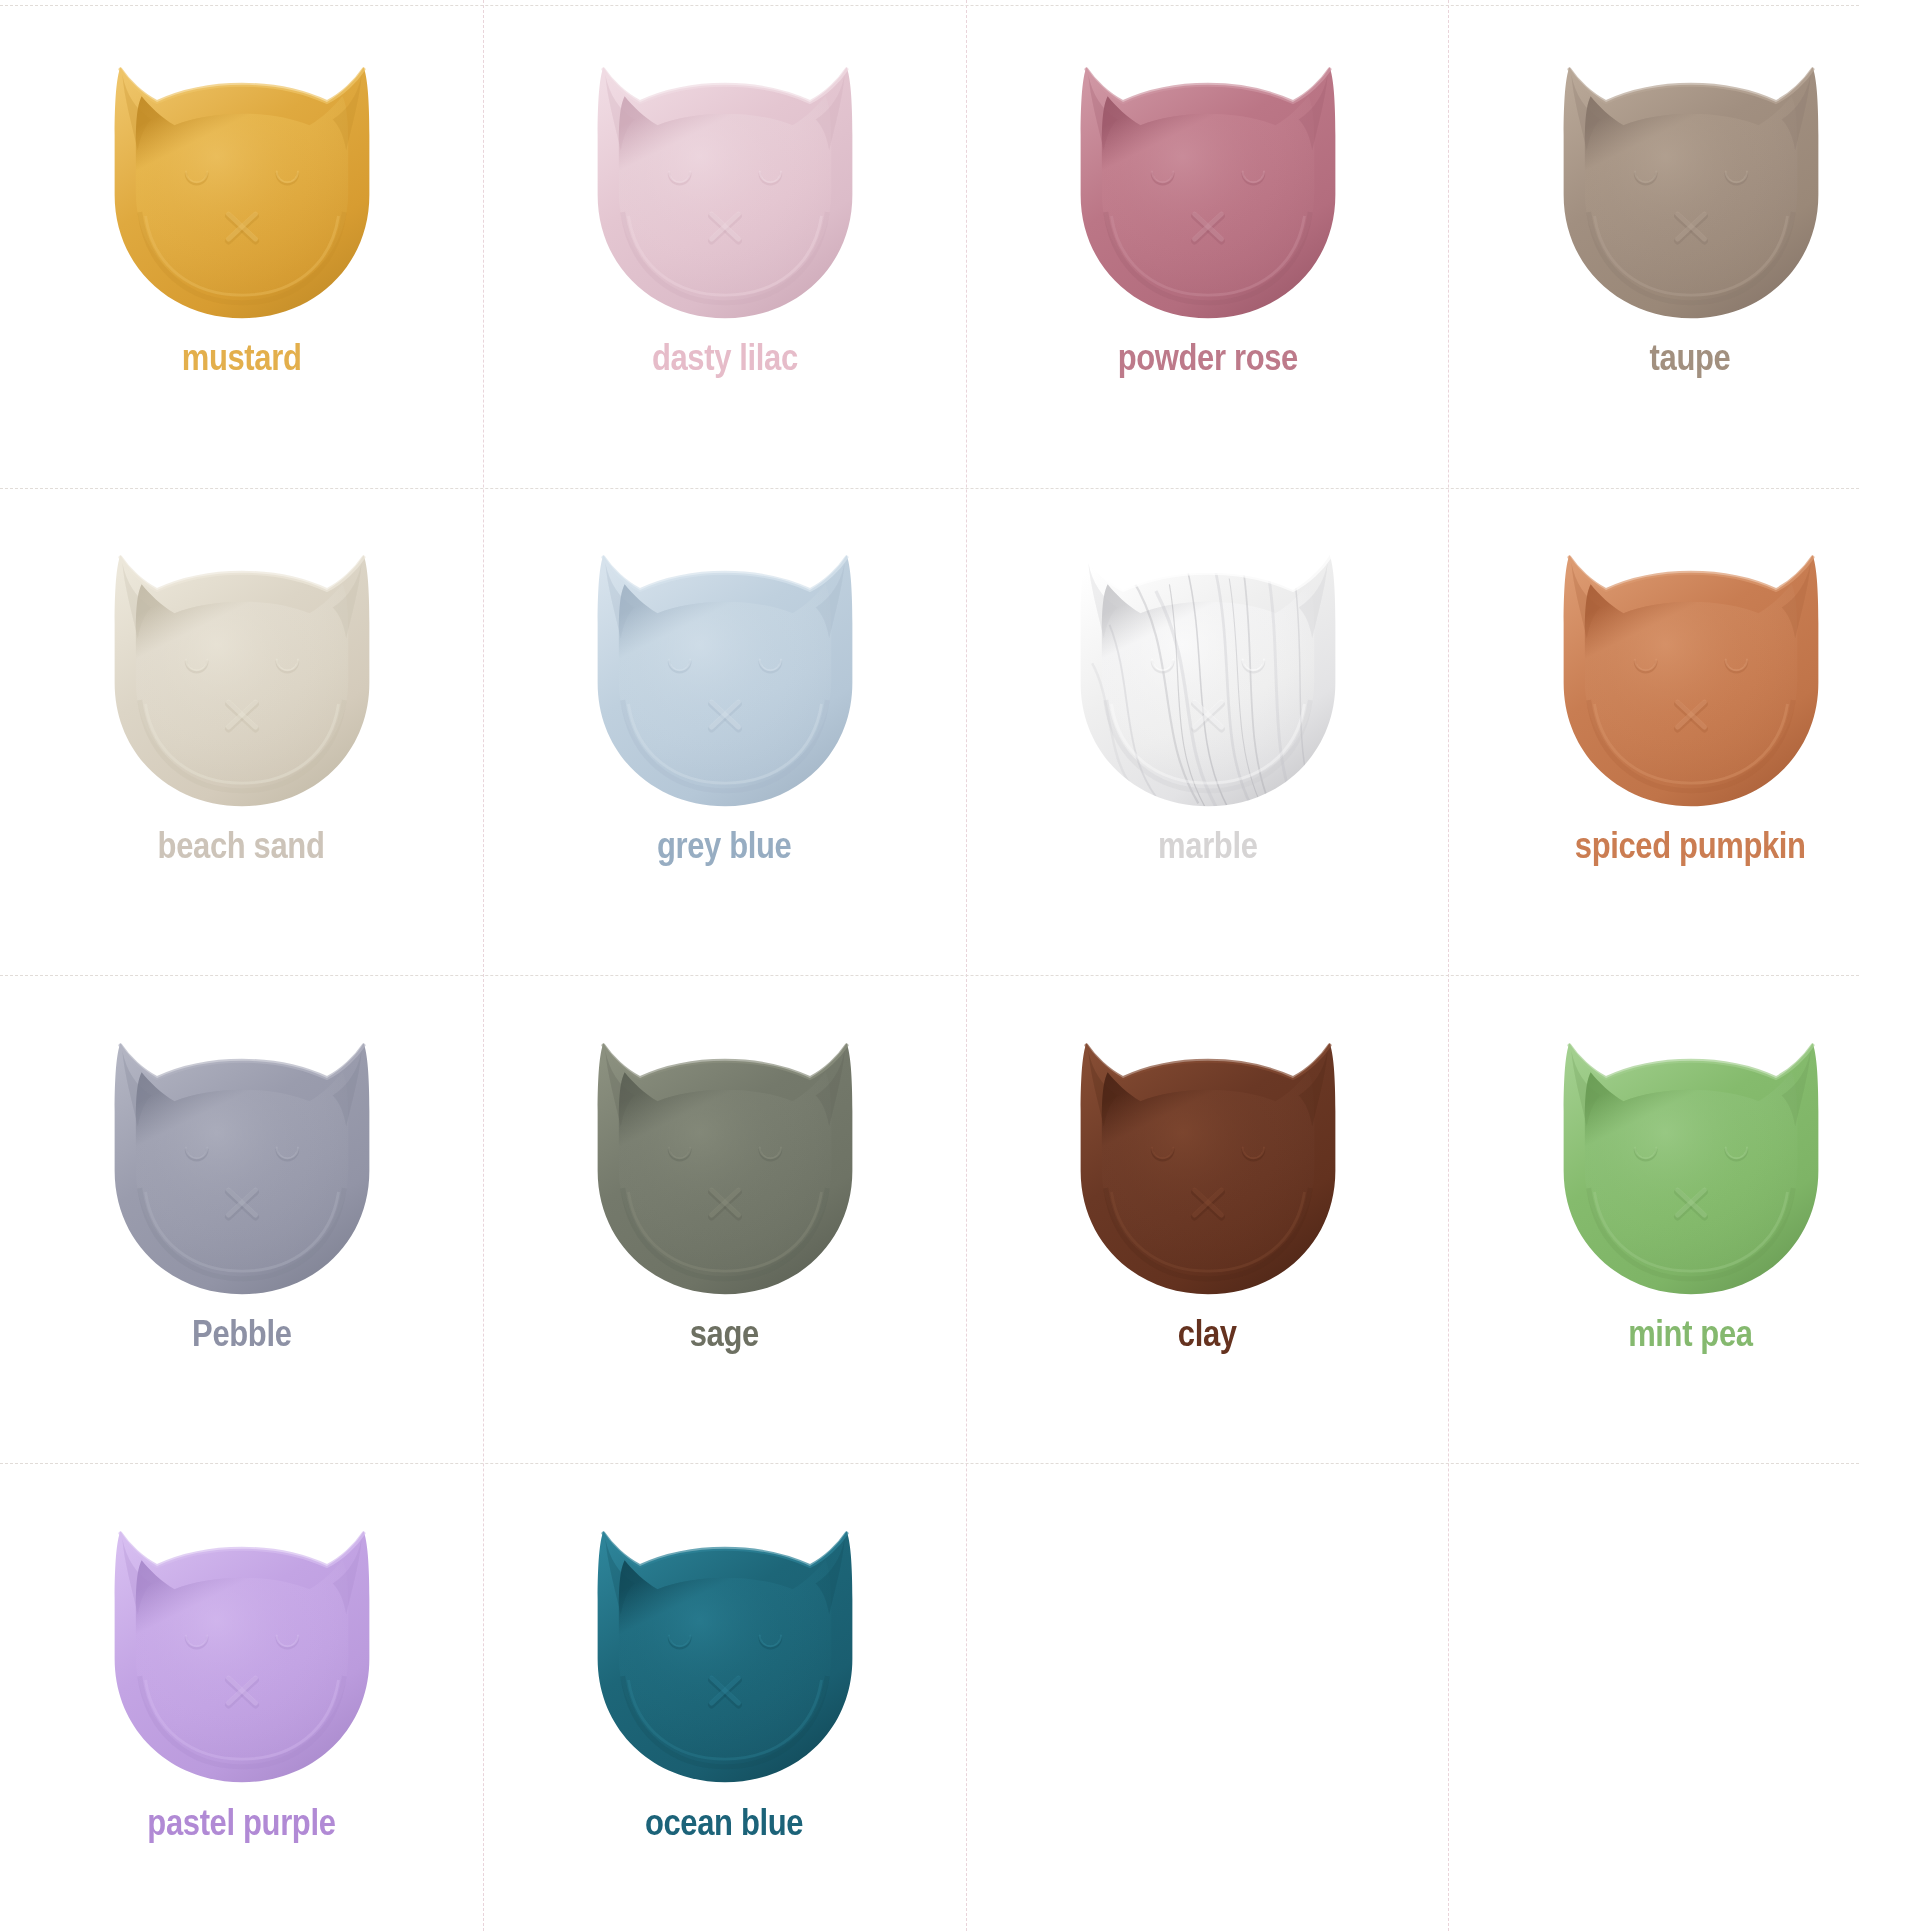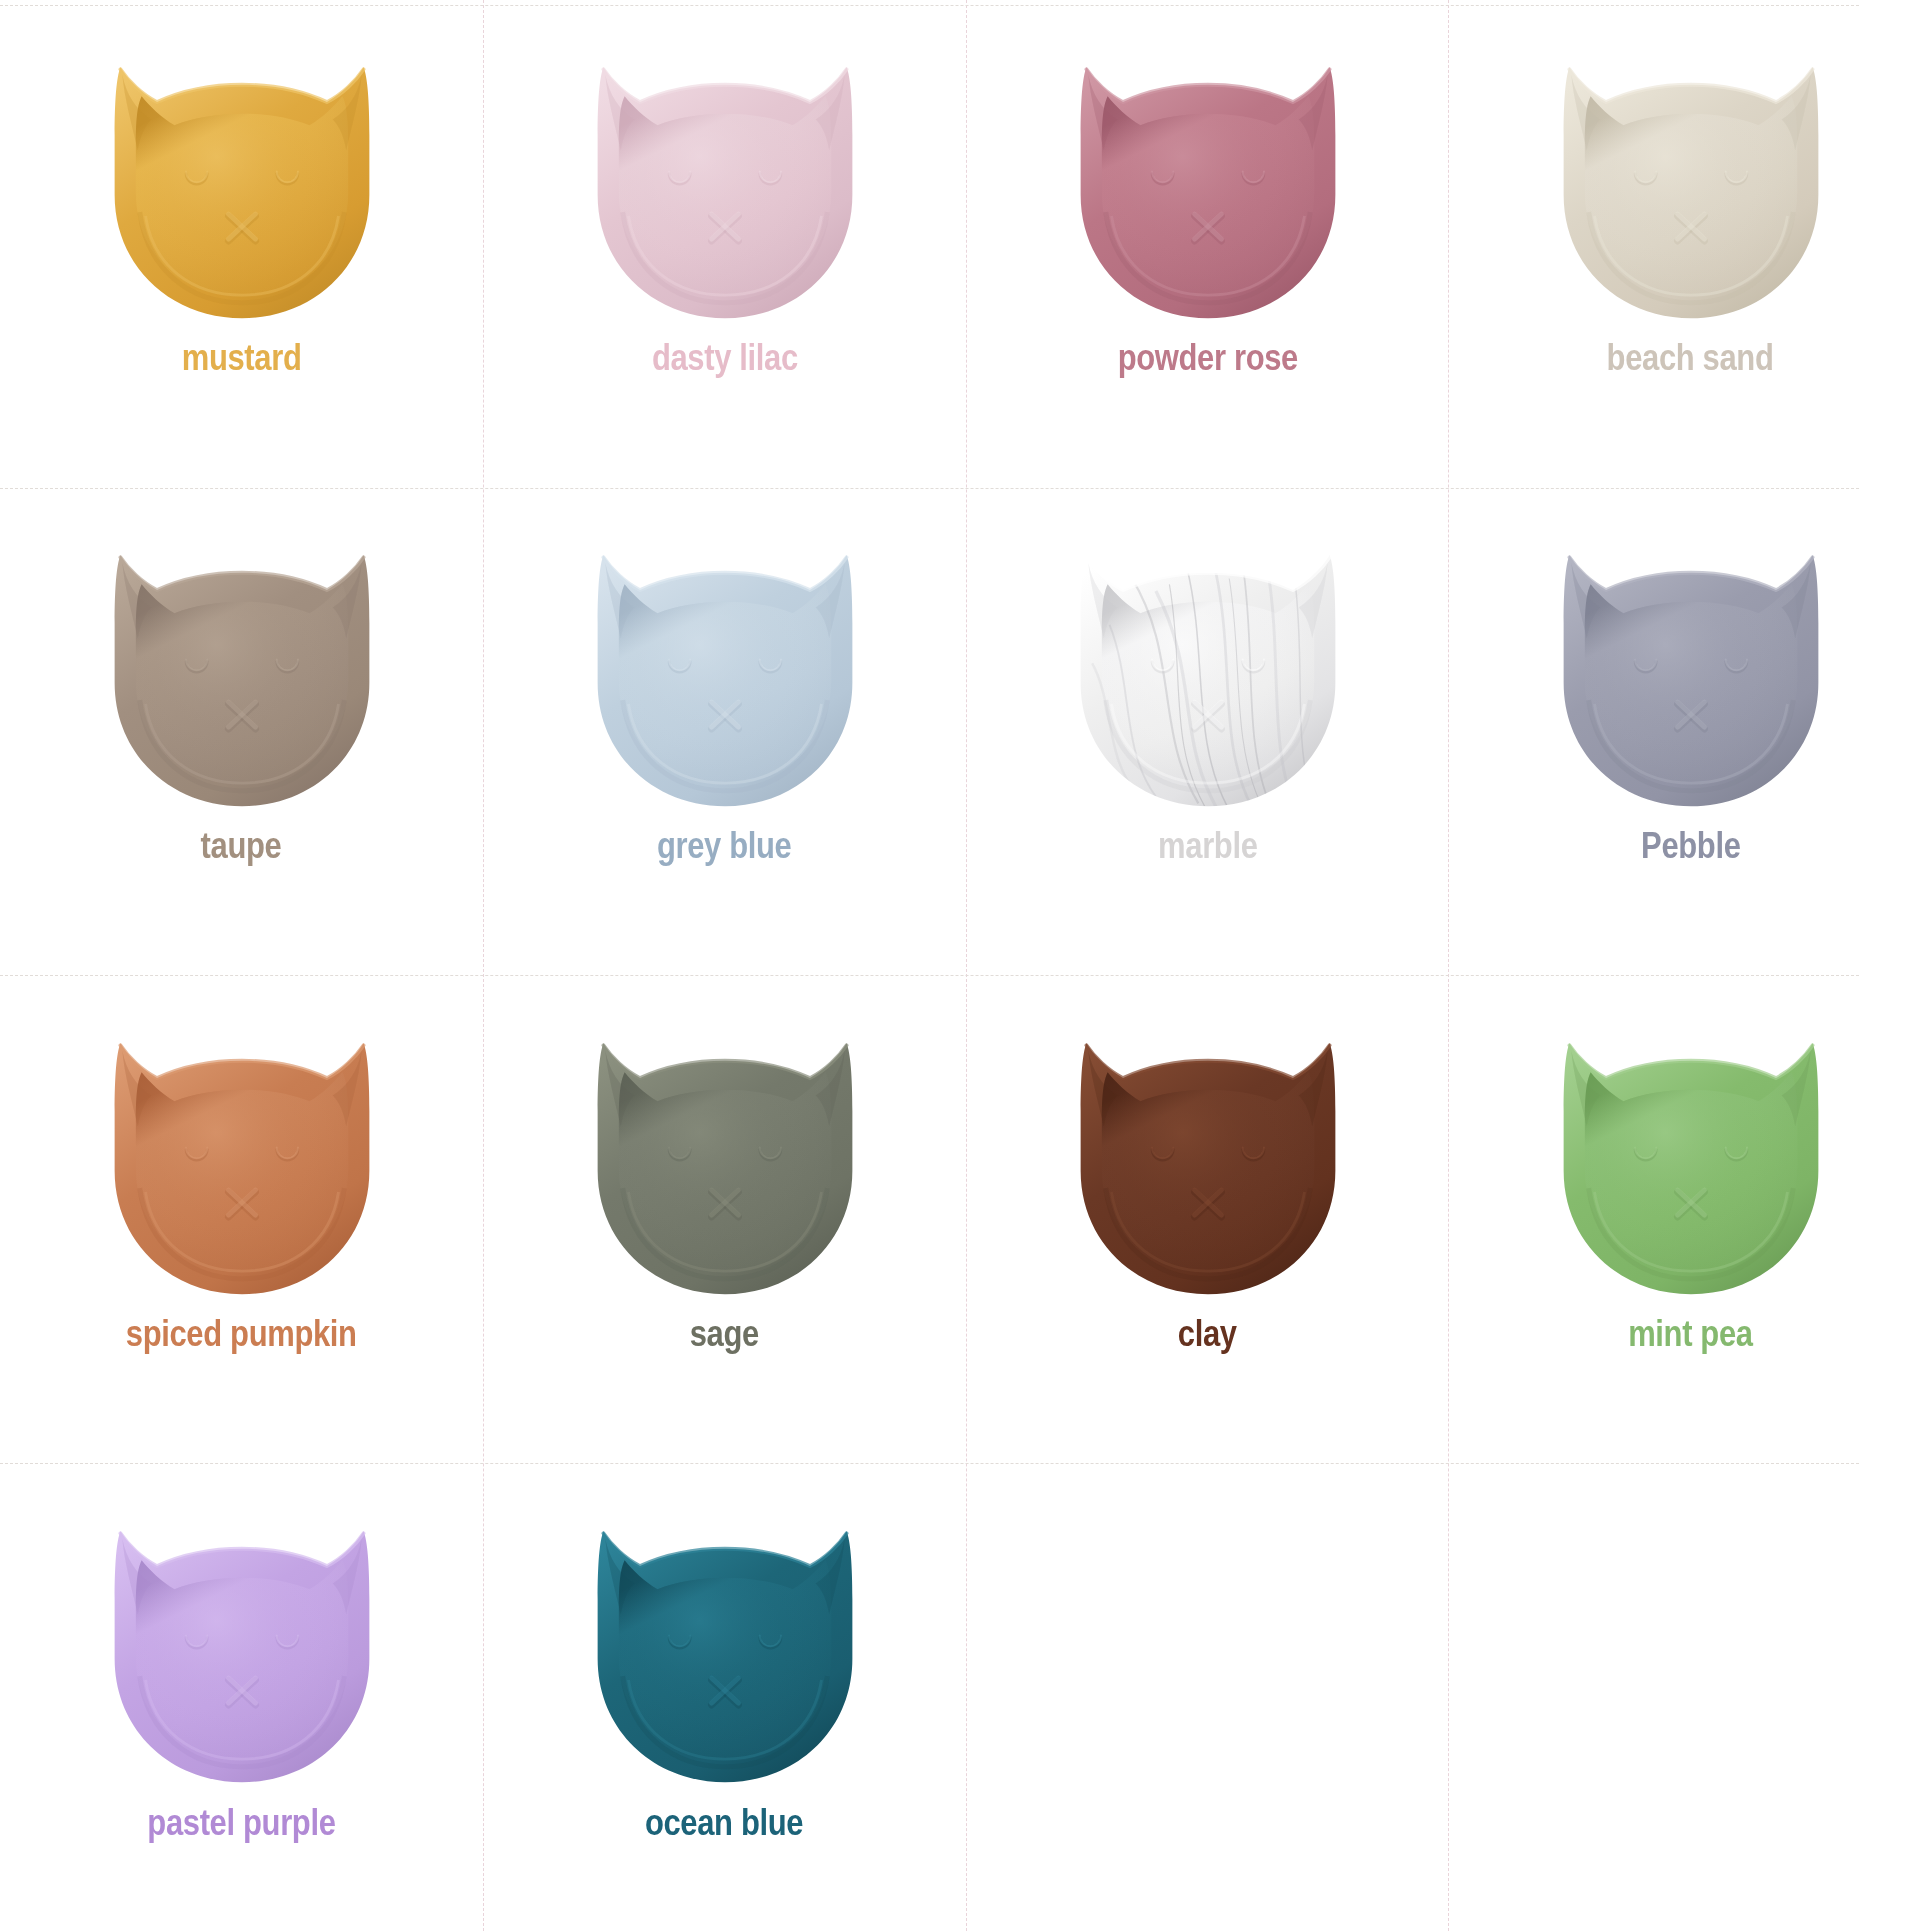--- a/index.html
+++ b/index.html
@@ -358,20 +358,115 @@
     <g stroke-linecap="round" fill="none">
       <path d="M 136 172 L 164 198" stroke="#9d5a6b" stroke-opacity="0.34" stroke-width="7"></path>
       <path d="M 164 172 L 136 198" stroke="#9d5a6b" stroke-opacity="0.34" stroke-width="7"></path>
       <path d="M 136 170 L 164 196" stroke="#cf96a3" stroke-opacity="0.45" stroke-width="5"></path>
       <path d="M 164 170 L 136 196" stroke="#cf96a3" stroke-opacity="0.45" stroke-width="5"></path>
     </g>
   </svg>
       </div>
       <div class="swatch-label" style="color: rgb(189, 122, 138);">powder rose</div>
     </div>
+    <div class="cell row2">
+      <div class="plate-wrap">
+  <svg class="plate-svg" viewBox="0 0 300 285" xmlns="http://www.w3.org/2000/svg">
+    <defs>
+      <linearGradient id="g4" x1="0.12" y1="0" x2="0.82" y2="1">
+        <stop offset="0%" stop-color="#b8a797"></stop>
+        <stop offset="38%" stop-color="#a18f80"></stop>
+        <stop offset="76%" stop-color="#9a8878"></stop>
+        <stop offset="100%" stop-color="#87766a"></stop>
+      </linearGradient>
+      <linearGradient id="gi4" x1="0.2" y1="0.05" x2="0.7" y2="1">
+        <stop offset="0%" stop-color="#87766a"></stop>
+        <stop offset="18%" stop-color="#a99787"></stop>
+        <stop offset="62%" stop-color="#a18f80"></stop>
+        <stop offset="100%" stop-color="#9a8878"></stop>
+      </linearGradient>
+      <radialGradient id="gs4" cx="0.38" cy="0.3" r="0.8">
+        <stop offset="0%" stop-color="#b8a797" stop-opacity="0.55"></stop>
+        <stop offset="55%" stop-color="#a18f80" stop-opacity="0.1"></stop>
+        <stop offset="100%" stop-color="#87766a" stop-opacity="0.28"></stop>
+      </radialGradient>
+      <linearGradient id="gr4" x1="0" y1="0" x2="0" y2="1">
+        <stop offset="0%" stop-color="#b8a797" stop-opacity="0.85"></stop>
+        <stop offset="100%" stop-color="#87766a" stop-opacity="0.5"></stop>
+      </linearGradient>
+      <clipPath id="cl4">
+        <path d="M 18 88
+                 C 18 52, 20 28, 24 18
+                 C 30 28, 44 44, 62 54
+                 C 86 42, 118 36, 150 36
+                 C 182 36, 214 42, 238 54
+                 C 256 44, 270 28, 276 18
+                 C 280 28, 282 52, 282 88
+                 L 282 150
+                 C 282 224, 224 278, 150 278
+                 C 76 278, 18 224, 18 150 Z"></path>
+      </clipPath>
+    </defs>
+
+    <path d="M 18 88
+             C 18 52, 20 28, 24 18
+             C 30 28, 44 44, 62 54
+             C 86 42, 118 36, 150 36
+             C 182 36, 214 42, 238 54
+             C 256 44, 270 28, 276 18
+             C 280 28, 282 52, 282 88
+             L 282 150
+             C 282 224, 224 278, 150 278
+             C 76 278, 18 224, 18 150 Z" fill="url(#g4)"></path>
+
+    <path d="M 40 96
+             C 40 70, 42 56, 46 48
+             C 54 58, 66 70, 80 78
+             C 100 70, 124 66, 150 66
+             C 176 66, 200 70, 220 78
+             C 234 70, 246 58, 254 48
+             C 258 56, 260 70, 260 96
+             L 260 148
+             C 260 212, 212 256, 150 256
+             C 88 256, 40 212, 40 148 Z" fill="url(#gi4)"></path>
+
+    <path d="M 40 96
+             C 40 70, 42 56, 46 48
+             C 54 58, 66 70, 80 78
+             C 100 70, 124 66, 150 66
+             C 176 66, 200 70, 220 78
+             C 234 70, 246 58, 254 48
+             C 258 56, 260 70, 260 96
+             L 260 148
+             C 260 212, 212 256, 150 256
+             C 88 256, 40 212, 40 148 Z" fill="url(#gs4)"></path>
+
+    <path d="M 24 20 C 32 32, 46 46, 62 54 C 88 42, 118 36, 150 36 C 182 36, 212 42, 238 54 C 254 46, 268 32, 276 20" fill="none" stroke="#b8a797" stroke-opacity="0.7" stroke-width="4" stroke-linecap="round"></path>
+
+    <path d="M 26 26 C 30 46, 40 62, 56 72 C 48 80, 44 92, 42 104 C 36 78, 28 50, 26 26 Z" fill="#87766a" opacity="0.28"></path>
+    <path d="M 274 26 C 270 46, 260 62, 244 72 C 252 80, 256 92, 258 104 C 264 78, 272 50, 274 26 Z" fill="#87766a" opacity="0.28"></path>
+
+    <path d="M 44 168 C 52 228, 96 262, 150 262 C 204 262, 248 228, 256 168" fill="none" stroke="#87766a" stroke-opacity="0.25" stroke-width="5"></path>
+    <path d="M 50 172 C 58 224, 98 254, 150 254 C 202 254, 242 224, 250 172" fill="none" stroke="#b8a797" stroke-opacity="0.35" stroke-width="3"></path>
+
+    <path d="M 92 128 a 11 11 0 1 0 22 0" fill="none" stroke="#87766a" stroke-opacity="0.35" stroke-width="2.6" stroke-linecap="round"></path>
+    <path d="M 92 126 a 11 11 0 1 0 22 0" fill="none" stroke="#b8a797" stroke-opacity="0.5" stroke-width="2" stroke-linecap="round"></path>
+    <path d="M 186 128 a 11 11 0 1 0 22 0" fill="none" stroke="#87766a" stroke-opacity="0.35" stroke-width="2.6" stroke-linecap="round"></path>
+    <path d="M 186 126 a 11 11 0 1 0 22 0" fill="none" stroke="#b8a797" stroke-opacity="0.5" stroke-width="2" stroke-linecap="round"></path>
+
+    <g stroke-linecap="round" fill="none">
+      <path d="M 136 172 L 164 198" stroke="#87766a" stroke-opacity="0.34" stroke-width="7"></path>
+      <path d="M 164 172 L 136 198" stroke="#87766a" stroke-opacity="0.34" stroke-width="7"></path>
+      <path d="M 136 170 L 164 196" stroke="#b8a797" stroke-opacity="0.45" stroke-width="5"></path>
+      <path d="M 164 170 L 136 196" stroke="#b8a797" stroke-opacity="0.45" stroke-width="5"></path>
+    </g>
+  </svg>
+      </div>
+      <div class="swatch-label" style="color: rgb(162, 144, 127);">taupe</div>
+    </div>
     <div class="cell row1">
       <div class="plate-wrap">
   <svg class="plate-svg" viewBox="0 0 300 285" xmlns="http://www.w3.org/2000/svg">
     <defs>
       <linearGradient id="g3" x1="0.12" y1="0" x2="0.82" y2="1">
         <stop offset="0%" stop-color="#ece7da"></stop>
         <stop offset="38%" stop-color="#dcd5c6"></stop>
         <stop offset="76%" stop-color="#d4cbbb"></stop>
         <stop offset="100%" stop-color="#c3bba8"></stop>
       </linearGradient>
@@ -452,115 +547,20 @@
 
     <g stroke-linecap="round" fill="none">
       <path d="M 136 172 L 164 198" stroke="#c3bba8" stroke-opacity="0.34" stroke-width="7"></path>
       <path d="M 164 172 L 136 198" stroke="#c3bba8" stroke-opacity="0.34" stroke-width="7"></path>
       <path d="M 136 170 L 164 196" stroke="#ece7da" stroke-opacity="0.45" stroke-width="5"></path>
       <path d="M 164 170 L 136 196" stroke="#ece7da" stroke-opacity="0.45" stroke-width="5"></path>
     </g>
   </svg>
       </div>
       <div class="swatch-label" style="color: rgb(205, 196, 185);">beach sand</div>
-    </div>
-    <div class="cell row2">
-      <div class="plate-wrap">
-  <svg class="plate-svg" viewBox="0 0 300 285" xmlns="http://www.w3.org/2000/svg">
-    <defs>
-      <linearGradient id="g4" x1="0.12" y1="0" x2="0.82" y2="1">
-        <stop offset="0%" stop-color="#b8a797"></stop>
-        <stop offset="38%" stop-color="#a18f80"></stop>
-        <stop offset="76%" stop-color="#9a8878"></stop>
-        <stop offset="100%" stop-color="#87766a"></stop>
-      </linearGradient>
-      <linearGradient id="gi4" x1="0.2" y1="0.05" x2="0.7" y2="1">
-        <stop offset="0%" stop-color="#87766a"></stop>
-        <stop offset="18%" stop-color="#a99787"></stop>
-        <stop offset="62%" stop-color="#a18f80"></stop>
-        <stop offset="100%" stop-color="#9a8878"></stop>
-      </linearGradient>
-      <radialGradient id="gs4" cx="0.38" cy="0.3" r="0.8">
-        <stop offset="0%" stop-color="#b8a797" stop-opacity="0.55"></stop>
-        <stop offset="55%" stop-color="#a18f80" stop-opacity="0.1"></stop>
-        <stop offset="100%" stop-color="#87766a" stop-opacity="0.28"></stop>
-      </radialGradient>
-      <linearGradient id="gr4" x1="0" y1="0" x2="0" y2="1">
-        <stop offset="0%" stop-color="#b8a797" stop-opacity="0.85"></stop>
-        <stop offset="100%" stop-color="#87766a" stop-opacity="0.5"></stop>
-      </linearGradient>
-      <clipPath id="cl4">
-        <path d="M 18 88
-                 C 18 52, 20 28, 24 18
-                 C 30 28, 44 44, 62 54
-                 C 86 42, 118 36, 150 36
-                 C 182 36, 214 42, 238 54
-                 C 256 44, 270 28, 276 18
-                 C 280 28, 282 52, 282 88
-                 L 282 150
-                 C 282 224, 224 278, 150 278
-                 C 76 278, 18 224, 18 150 Z"></path>
-      </clipPath>
-    </defs>
-
-    <path d="M 18 88
-             C 18 52, 20 28, 24 18
-             C 30 28, 44 44, 62 54
-             C 86 42, 118 36, 150 36
-             C 182 36, 214 42, 238 54
-             C 256 44, 270 28, 276 18
-             C 280 28, 282 52, 282 88
-             L 282 150
-             C 282 224, 224 278, 150 278
-             C 76 278, 18 224, 18 150 Z" fill="url(#g4)"></path>
-
-    <path d="M 40 96
-             C 40 70, 42 56, 46 48
-             C 54 58, 66 70, 80 78
-             C 100 70, 124 66, 150 66
-             C 176 66, 200 70, 220 78
-             C 234 70, 246 58, 254 48
-             C 258 56, 260 70, 260 96
-             L 260 148
-             C 260 212, 212 256, 150 256
-             C 88 256, 40 212, 40 148 Z" fill="url(#gi4)"></path>
-
-    <path d="M 40 96
-             C 40 70, 42 56, 46 48
-             C 54 58, 66 70, 80 78
-             C 100 70, 124 66, 150 66
-             C 176 66, 200 70, 220 78
-             C 234 70, 246 58, 254 48
-             C 258 56, 260 70, 260 96
-             L 260 148
-             C 260 212, 212 256, 150 256
-             C 88 256, 40 212, 40 148 Z" fill="url(#gs4)"></path>
-
-    <path d="M 24 20 C 32 32, 46 46, 62 54 C 88 42, 118 36, 150 36 C 182 36, 212 42, 238 54 C 254 46, 268 32, 276 20" fill="none" stroke="#b8a797" stroke-opacity="0.7" stroke-width="4" stroke-linecap="round"></path>
-
-    <path d="M 26 26 C 30 46, 40 62, 56 72 C 48 80, 44 92, 42 104 C 36 78, 28 50, 26 26 Z" fill="#87766a" opacity="0.28"></path>
-    <path d="M 274 26 C 270 46, 260 62, 244 72 C 252 80, 256 92, 258 104 C 264 78, 272 50, 274 26 Z" fill="#87766a" opacity="0.28"></path>
-
-    <path d="M 44 168 C 52 228, 96 262, 150 262 C 204 262, 248 228, 256 168" fill="none" stroke="#87766a" stroke-opacity="0.25" stroke-width="5"></path>
-    <path d="M 50 172 C 58 224, 98 254, 150 254 C 202 254, 242 224, 250 172" fill="none" stroke="#b8a797" stroke-opacity="0.35" stroke-width="3"></path>
-
-    <path d="M 92 128 a 11 11 0 1 0 22 0" fill="none" stroke="#87766a" stroke-opacity="0.35" stroke-width="2.6" stroke-linecap="round"></path>
-    <path d="M 92 126 a 11 11 0 1 0 22 0" fill="none" stroke="#b8a797" stroke-opacity="0.5" stroke-width="2" stroke-linecap="round"></path>
-    <path d="M 186 128 a 11 11 0 1 0 22 0" fill="none" stroke="#87766a" stroke-opacity="0.35" stroke-width="2.6" stroke-linecap="round"></path>
-    <path d="M 186 126 a 11 11 0 1 0 22 0" fill="none" stroke="#b8a797" stroke-opacity="0.5" stroke-width="2" stroke-linecap="round"></path>
-
-    <g stroke-linecap="round" fill="none">
-      <path d="M 136 172 L 164 198" stroke="#87766a" stroke-opacity="0.34" stroke-width="7"></path>
-      <path d="M 164 172 L 136 198" stroke="#87766a" stroke-opacity="0.34" stroke-width="7"></path>
-      <path d="M 136 170 L 164 196" stroke="#b8a797" stroke-opacity="0.45" stroke-width="5"></path>
-      <path d="M 164 170 L 136 196" stroke="#b8a797" stroke-opacity="0.45" stroke-width="5"></path>
-    </g>
-  </svg>
-      </div>
-      <div class="swatch-label" style="color: rgb(162, 144, 127);">taupe</div>
     </div>
     <div class="cell row2">
       <div class="plate-wrap">
   <svg class="plate-svg" viewBox="0 0 300 285" xmlns="http://www.w3.org/2000/svg">
     <defs>
       <linearGradient id="g5" x1="0.12" y1="0" x2="0.82" y2="1">
         <stop offset="0%" stop-color="#d6e2ec"></stop>
         <stop offset="38%" stop-color="#bfd0de"></stop>
         <stop offset="76%" stop-color="#b5c7d7"></stop>
         <stop offset="100%" stop-color="#a3b5c6"></stop>
@@ -752,20 +752,115 @@
     <g stroke-linecap="round" fill="none">
       <path d="M 136 172 L 164 198" stroke="#c9c9cc" stroke-opacity="0.34" stroke-width="7"></path>
       <path d="M 164 172 L 136 198" stroke="#c9c9cc" stroke-opacity="0.34" stroke-width="7"></path>
       <path d="M 136 170 L 164 196" stroke="#ffffff" stroke-opacity="0.45" stroke-width="5"></path>
       <path d="M 164 170 L 136 196" stroke="#ffffff" stroke-opacity="0.45" stroke-width="5"></path>
     </g>
   </svg>
       </div>
       <div class="swatch-label" style="color: rgb(214, 212, 212);">marble</div>
     </div>
+    <div class="cell row2">
+      <div class="plate-wrap">
+  <svg class="plate-svg" viewBox="0 0 300 285" xmlns="http://www.w3.org/2000/svg">
+    <defs>
+      <linearGradient id="g7" x1="0.12" y1="0" x2="0.82" y2="1">
+        <stop offset="0%" stop-color="#dc9a71"></stop>
+        <stop offset="38%" stop-color="#c87d52"></stop>
+        <stop offset="76%" stop-color="#c07449"></stop>
+        <stop offset="100%" stop-color="#aa6039"></stop>
+      </linearGradient>
+      <linearGradient id="gi7" x1="0.2" y1="0.05" x2="0.7" y2="1">
+        <stop offset="0%" stop-color="#aa6039"></stop>
+        <stop offset="18%" stop-color="#ce875d"></stop>
+        <stop offset="62%" stop-color="#c87d52"></stop>
+        <stop offset="100%" stop-color="#c07449"></stop>
+      </linearGradient>
+      <radialGradient id="gs7" cx="0.38" cy="0.3" r="0.8">
+        <stop offset="0%" stop-color="#dc9a71" stop-opacity="0.55"></stop>
+        <stop offset="55%" stop-color="#c87d52" stop-opacity="0.1"></stop>
+        <stop offset="100%" stop-color="#aa6039" stop-opacity="0.28"></stop>
+      </radialGradient>
+      <linearGradient id="gr7" x1="0" y1="0" x2="0" y2="1">
+        <stop offset="0%" stop-color="#dc9a71" stop-opacity="0.85"></stop>
+        <stop offset="100%" stop-color="#aa6039" stop-opacity="0.5"></stop>
+      </linearGradient>
+      <clipPath id="cl7">
+        <path d="M 18 88
+                 C 18 52, 20 28, 24 18
+                 C 30 28, 44 44, 62 54
+                 C 86 42, 118 36, 150 36
+                 C 182 36, 214 42, 238 54
+                 C 256 44, 270 28, 276 18
+                 C 280 28, 282 52, 282 88
+                 L 282 150
+                 C 282 224, 224 278, 150 278
+                 C 76 278, 18 224, 18 150 Z"></path>
+      </clipPath>
+    </defs>
+
+    <path d="M 18 88
+             C 18 52, 20 28, 24 18
+             C 30 28, 44 44, 62 54
+             C 86 42, 118 36, 150 36
+             C 182 36, 214 42, 238 54
+             C 256 44, 270 28, 276 18
+             C 280 28, 282 52, 282 88
+             L 282 150
+             C 282 224, 224 278, 150 278
+             C 76 278, 18 224, 18 150 Z" fill="url(#g7)"></path>
+
+    <path d="M 40 96
+             C 40 70, 42 56, 46 48
+             C 54 58, 66 70, 80 78
+             C 100 70, 124 66, 150 66
+             C 176 66, 200 70, 220 78
+             C 234 70, 246 58, 254 48
+             C 258 56, 260 70, 260 96
+             L 260 148
+             C 260 212, 212 256, 150 256
+             C 88 256, 40 212, 40 148 Z" fill="url(#gi7)"></path>
+
+    <path d="M 40 96
+             C 40 70, 42 56, 46 48
+             C 54 58, 66 70, 80 78
+             C 100 70, 124 66, 150 66
+             C 176 66, 200 70, 220 78
+             C 234 70, 246 58, 254 48
+             C 258 56, 260 70, 260 96
+             L 260 148
+             C 260 212, 212 256, 150 256
+             C 88 256, 40 212, 40 148 Z" fill="url(#gs7)"></path>
+
+    <path d="M 24 20 C 32 32, 46 46, 62 54 C 88 42, 118 36, 150 36 C 182 36, 212 42, 238 54 C 254 46, 268 32, 276 20" fill="none" stroke="#dc9a71" stroke-opacity="0.7" stroke-width="4" stroke-linecap="round"></path>
+
+    <path d="M 26 26 C 30 46, 40 62, 56 72 C 48 80, 44 92, 42 104 C 36 78, 28 50, 26 26 Z" fill="#aa6039" opacity="0.28"></path>
+    <path d="M 274 26 C 270 46, 260 62, 244 72 C 252 80, 256 92, 258 104 C 264 78, 272 50, 274 26 Z" fill="#aa6039" opacity="0.28"></path>
+
+    <path d="M 44 168 C 52 228, 96 262, 150 262 C 204 262, 248 228, 256 168" fill="none" stroke="#aa6039" stroke-opacity="0.25" stroke-width="5"></path>
+    <path d="M 50 172 C 58 224, 98 254, 150 254 C 202 254, 242 224, 250 172" fill="none" stroke="#dc9a71" stroke-opacity="0.35" stroke-width="3"></path>
+
+    <path d="M 92 128 a 11 11 0 1 0 22 0" fill="none" stroke="#aa6039" stroke-opacity="0.35" stroke-width="2.6" stroke-linecap="round"></path>
+    <path d="M 92 126 a 11 11 0 1 0 22 0" fill="none" stroke="#dc9a71" stroke-opacity="0.5" stroke-width="2" stroke-linecap="round"></path>
+    <path d="M 186 128 a 11 11 0 1 0 22 0" fill="none" stroke="#aa6039" stroke-opacity="0.35" stroke-width="2.6" stroke-linecap="round"></path>
+    <path d="M 186 126 a 11 11 0 1 0 22 0" fill="none" stroke="#dc9a71" stroke-opacity="0.5" stroke-width="2" stroke-linecap="round"></path>
+
+    <g stroke-linecap="round" fill="none">
+      <path d="M 136 172 L 164 198" stroke="#aa6039" stroke-opacity="0.34" stroke-width="7"></path>
+      <path d="M 164 172 L 136 198" stroke="#aa6039" stroke-opacity="0.34" stroke-width="7"></path>
+      <path d="M 136 170 L 164 196" stroke="#dc9a71" stroke-opacity="0.45" stroke-width="5"></path>
+      <path d="M 164 170 L 136 196" stroke="#dc9a71" stroke-opacity="0.45" stroke-width="5"></path>
+    </g>
+  </svg>
+      </div>
+      <div class="swatch-label" style="color: rgb(203, 125, 82);">spiced pumpkin</div>
+    </div>
     <div class="cell row3">
       <div class="plate-wrap">
   <svg class="plate-svg" viewBox="0 0 300 285" xmlns="http://www.w3.org/2000/svg">
     <defs>
       <linearGradient id="g8" x1="0.12" y1="0" x2="0.82" y2="1">
         <stop offset="0%" stop-color="#b2b4c2"></stop>
         <stop offset="38%" stop-color="#9a9cad"></stop>
         <stop offset="76%" stop-color="#9294a6"></stop>
         <stop offset="100%" stop-color="#7f8293"></stop>
       </linearGradient>
@@ -846,115 +941,20 @@
 
     <g stroke-linecap="round" fill="none">
       <path d="M 136 172 L 164 198" stroke="#7f8293" stroke-opacity="0.34" stroke-width="7"></path>
       <path d="M 164 172 L 136 198" stroke="#7f8293" stroke-opacity="0.34" stroke-width="7"></path>
       <path d="M 136 170 L 164 196" stroke="#b2b4c2" stroke-opacity="0.45" stroke-width="5"></path>
       <path d="M 164 170 L 136 196" stroke="#b2b4c2" stroke-opacity="0.45" stroke-width="5"></path>
     </g>
   </svg>
       </div>
       <div class="swatch-label" style="color: rgb(141, 145, 165);">Pebble</div>
-    </div>
-    <div class="cell row2">
-      <div class="plate-wrap">
-  <svg class="plate-svg" viewBox="0 0 300 285" xmlns="http://www.w3.org/2000/svg">
-    <defs>
-      <linearGradient id="g7" x1="0.12" y1="0" x2="0.82" y2="1">
-        <stop offset="0%" stop-color="#dc9a71"></stop>
-        <stop offset="38%" stop-color="#c87d52"></stop>
-        <stop offset="76%" stop-color="#c07449"></stop>
-        <stop offset="100%" stop-color="#aa6039"></stop>
-      </linearGradient>
-      <linearGradient id="gi7" x1="0.2" y1="0.05" x2="0.7" y2="1">
-        <stop offset="0%" stop-color="#aa6039"></stop>
-        <stop offset="18%" stop-color="#ce875d"></stop>
-        <stop offset="62%" stop-color="#c87d52"></stop>
-        <stop offset="100%" stop-color="#c07449"></stop>
-      </linearGradient>
-      <radialGradient id="gs7" cx="0.38" cy="0.3" r="0.8">
-        <stop offset="0%" stop-color="#dc9a71" stop-opacity="0.55"></stop>
-        <stop offset="55%" stop-color="#c87d52" stop-opacity="0.1"></stop>
-        <stop offset="100%" stop-color="#aa6039" stop-opacity="0.28"></stop>
-      </radialGradient>
-      <linearGradient id="gr7" x1="0" y1="0" x2="0" y2="1">
-        <stop offset="0%" stop-color="#dc9a71" stop-opacity="0.85"></stop>
-        <stop offset="100%" stop-color="#aa6039" stop-opacity="0.5"></stop>
-      </linearGradient>
-      <clipPath id="cl7">
-        <path d="M 18 88
-                 C 18 52, 20 28, 24 18
-                 C 30 28, 44 44, 62 54
-                 C 86 42, 118 36, 150 36
-                 C 182 36, 214 42, 238 54
-                 C 256 44, 270 28, 276 18
-                 C 280 28, 282 52, 282 88
-                 L 282 150
-                 C 282 224, 224 278, 150 278
-                 C 76 278, 18 224, 18 150 Z"></path>
-      </clipPath>
-    </defs>
-
-    <path d="M 18 88
-             C 18 52, 20 28, 24 18
-             C 30 28, 44 44, 62 54
-             C 86 42, 118 36, 150 36
-             C 182 36, 214 42, 238 54
-             C 256 44, 270 28, 276 18
-             C 280 28, 282 52, 282 88
-             L 282 150
-             C 282 224, 224 278, 150 278
-             C 76 278, 18 224, 18 150 Z" fill="url(#g7)"></path>
-
-    <path d="M 40 96
-             C 40 70, 42 56, 46 48
-             C 54 58, 66 70, 80 78
-             C 100 70, 124 66, 150 66
-             C 176 66, 200 70, 220 78
-             C 234 70, 246 58, 254 48
-             C 258 56, 260 70, 260 96
-             L 260 148
-             C 260 212, 212 256, 150 256
-             C 88 256, 40 212, 40 148 Z" fill="url(#gi7)"></path>
-
-    <path d="M 40 96
-             C 40 70, 42 56, 46 48
-             C 54 58, 66 70, 80 78
-             C 100 70, 124 66, 150 66
-             C 176 66, 200 70, 220 78
-             C 234 70, 246 58, 254 48
-             C 258 56, 260 70, 260 96
-             L 260 148
-             C 260 212, 212 256, 150 256
-             C 88 256, 40 212, 40 148 Z" fill="url(#gs7)"></path>
-
-    <path d="M 24 20 C 32 32, 46 46, 62 54 C 88 42, 118 36, 150 36 C 182 36, 212 42, 238 54 C 254 46, 268 32, 276 20" fill="none" stroke="#dc9a71" stroke-opacity="0.7" stroke-width="4" stroke-linecap="round"></path>
-
-    <path d="M 26 26 C 30 46, 40 62, 56 72 C 48 80, 44 92, 42 104 C 36 78, 28 50, 26 26 Z" fill="#aa6039" opacity="0.28"></path>
-    <path d="M 274 26 C 270 46, 260 62, 244 72 C 252 80, 256 92, 258 104 C 264 78, 272 50, 274 26 Z" fill="#aa6039" opacity="0.28"></path>
-
-    <path d="M 44 168 C 52 228, 96 262, 150 262 C 204 262, 248 228, 256 168" fill="none" stroke="#aa6039" stroke-opacity="0.25" stroke-width="5"></path>
-    <path d="M 50 172 C 58 224, 98 254, 150 254 C 202 254, 242 224, 250 172" fill="none" stroke="#dc9a71" stroke-opacity="0.35" stroke-width="3"></path>
-
-    <path d="M 92 128 a 11 11 0 1 0 22 0" fill="none" stroke="#aa6039" stroke-opacity="0.35" stroke-width="2.6" stroke-linecap="round"></path>
-    <path d="M 92 126 a 11 11 0 1 0 22 0" fill="none" stroke="#dc9a71" stroke-opacity="0.5" stroke-width="2" stroke-linecap="round"></path>
-    <path d="M 186 128 a 11 11 0 1 0 22 0" fill="none" stroke="#aa6039" stroke-opacity="0.35" stroke-width="2.6" stroke-linecap="round"></path>
-    <path d="M 186 126 a 11 11 0 1 0 22 0" fill="none" stroke="#dc9a71" stroke-opacity="0.5" stroke-width="2" stroke-linecap="round"></path>
-
-    <g stroke-linecap="round" fill="none">
-      <path d="M 136 172 L 164 198" stroke="#aa6039" stroke-opacity="0.34" stroke-width="7"></path>
-      <path d="M 164 172 L 136 198" stroke="#aa6039" stroke-opacity="0.34" stroke-width="7"></path>
-      <path d="M 136 170 L 164 196" stroke="#dc9a71" stroke-opacity="0.45" stroke-width="5"></path>
-      <path d="M 164 170 L 136 196" stroke="#dc9a71" stroke-opacity="0.45" stroke-width="5"></path>
-    </g>
-  </svg>
-      </div>
-      <div class="swatch-label" style="color: rgb(203, 125, 82);">spiced pumpkin</div>
     </div>
     <div class="cell row3">
       <div class="plate-wrap">
   <svg class="plate-svg" viewBox="0 0 300 285" xmlns="http://www.w3.org/2000/svg">
     <defs>
       <linearGradient id="g9" x1="0.12" y1="0" x2="0.82" y2="1">
         <stop offset="0%" stop-color="#8b907f"></stop>
         <stop offset="38%" stop-color="#74796b"></stop>
         <stop offset="76%" stop-color="#6e7365"></stop>
         <stop offset="100%" stop-color="#5d6256"></stop>

